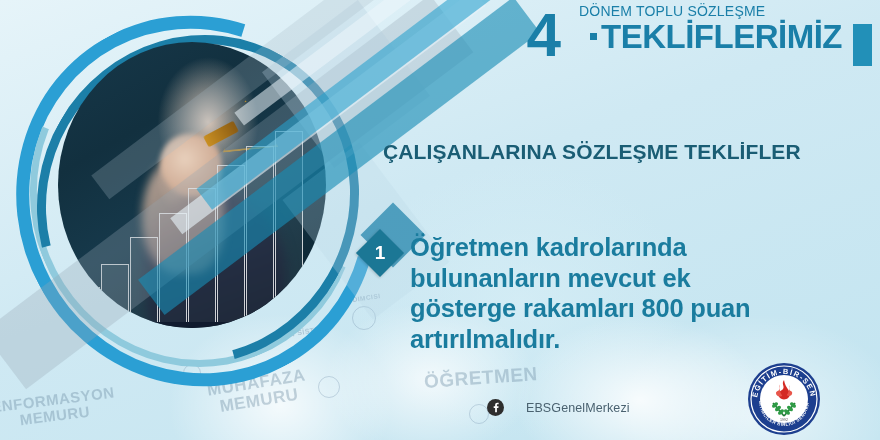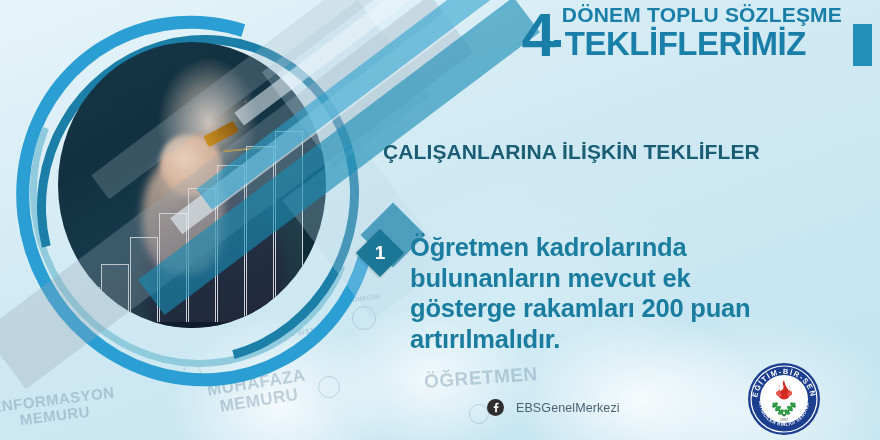--- a/index.html
+++ b/index.html
@@ -223,32 +223,33 @@
   .big-four {
     font-size: 62px;
     font-weight: bold;
     color: #1a7fa8;
     line-height: 0.93;
     letter-spacing: -2px;
     margin-top: 2px;
   }
   .header-lines { display: flex; flex-direction: column; }
   .hl-top {
-    font-size: 21px;
-    font-weight: bold;
+    font-size: 14px;
+    font-weight: normal;
     color: #1a7fa8;
     letter-spacing: 0.2px;
     line-height: 1.05;
-    margin-left: 2px;
+    margin-left: 14px;
   }
   .hl-bottom-row {
     display: flex;
     align-items: center;
     gap: 3px;
     margin-top: 1px;
+    margin-left: 31px;
   }
   .sep-dot {
     width: 7px; height: 7px;
     background: #1a7fa8;
     margin-left: -6px;
     margin-right: 1px;
     flex: none;
   }
   .hl-bottom {
     font-size: 33px;
@@ -321,21 +322,21 @@
     position: absolute;
     left: 487px;
     top: 399px;
     display: flex;
     align-items: center;
     gap: 22px;
   }
   .soc-item {
     display: flex;
     align-items: center;
-    gap: 12px;
+    gap: 22px;
   }
   .soc-icon {
     width: 17px; height: 17px;
     border-radius: 50%;
     background: #2e2e2e;
     display: flex;
     align-items: center;
     justify-content: center;
     flex: none;
   }
@@ -417,28 +418,28 @@
       <div class="hl-top">DÖNEM TOPLU SÖZLEŞME</div>
       <div class="hl-bottom-row">
         <div class="sep-dot"></div>
         <div class="hl-bottom">TEKLİFLERİMİZ</div>
       </div>
     </div>
     <div class="hdr-block"></div>
   </div>
 
   <div class="main-heading">
-    <div>ÇALIŞANLARINA İLİŞKİN TEKLİFLER</div>
+    <div>ÇALIŞANLARINA SÖZLEŞME TEKLİFLER</div>
   </div>
 
   <div class="proposal">
     <div class="diamond">
       <span>1</span>
     </div>
-    <div class="proposal-text">Öğretmen kadrolarında bulunanların mevcut ek gösterge rakamları 200 puan artırılmalıdır.</div>
+    <div class="proposal-text">Öğretmen kadrolarında bulunanların mevcut ek gösterge rakamları 800 puan artırılmalıdır.</div>
   </div>
 
   <div class="social">
     <div class="soc-item">
       <span class="soc-icon">
         <svg width="17" height="17" viewBox="0 0 17 17" aria-hidden="true">
           <path fill="#ffffff" d="M9.9 13.2V8.9h1.45l.22-1.68H9.9V6.15c0-.49.14-.82.84-.82h.9V3.83a12 12 0 0 0-1.31-.07c-1.3 0-2.19.79-2.19 2.25v1.21H6.68V8.9h1.46v4.3z"></path>
         </svg>
       </span>
       <span class="soc-label">EBSGenelMerkezi</span>

